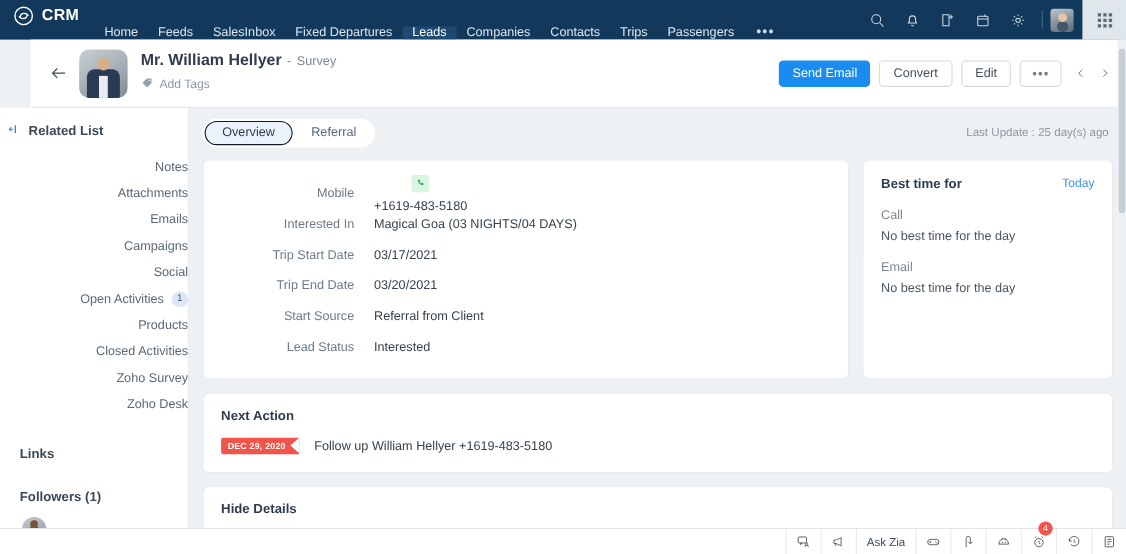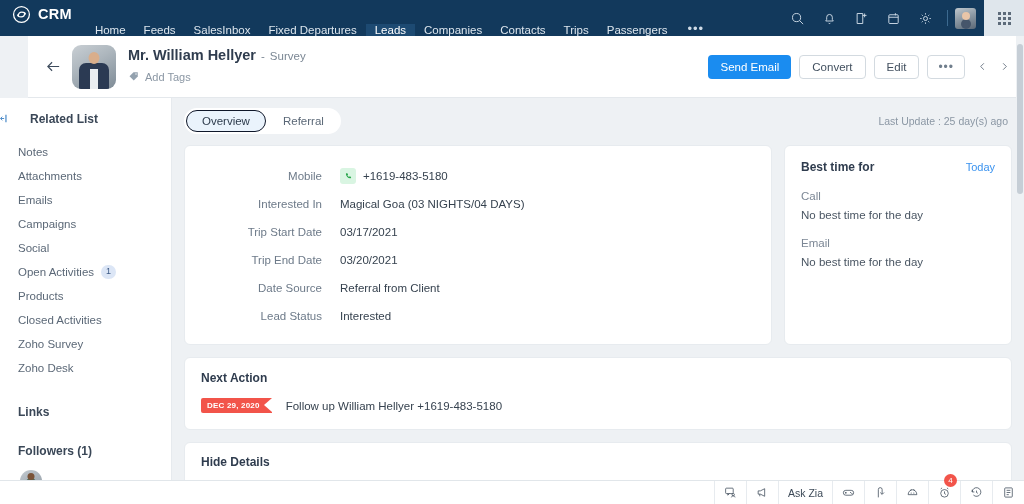--- a/index.html
+++ b/index.html
@@ -113,26 +113,26 @@
 
   
   .page-body { display: flex; height: calc(504px - 36px - 62px); background:#eef1f4; }
 
   
   .sidebar {
     width: 172px; background: #ffffff; flex: none;
     padding: 12px 0 0 0; border-right:1px solid #e6eaee;
     overflow: hidden;
   }
-  .sb-head { display:flex; align-items:center; gap:19px; padding: 0 14px 0 0; margin-bottom: 12px; }
+  .sb-head { display:flex; align-items:center; gap:7px; padding: 0 14px 0 8px; margin-bottom: 12px; }
   .sb-collapse svg { width:11px; height:11px; stroke:#3f82c4; fill:#3f82c4; }
   .sb-title { font-size: 12px; font-weight: bold; color:#3a4757; }
   .sb-item {
     height: 24px; display:flex; align-items:center; gap:7px;
-    padding-left: 18px; font-size: 11.5px; color:#5b6877; cursor:pointer;
+    padding-left: 18px; font-size: 11.5px; color:#5b6877; cursor:pointer;justify-content:flex-end;
   }
   .sb-badge {
     background:#dce6f6; color:#3d5a85; font-size:9px;
     border-radius:9px; padding:1px 5px; line-height:1.3;
   }
   .sb-section {
     font-size: 12px; font-weight:bold; color:#3a4757;
     padding-left: 18px; margin-top: 25px;
   }
   .sb-follower {
@@ -165,21 +165,21 @@
     background:#ffffff; border-radius:6px; border:1px solid #e7ebef;
   }
   .card-left { flex:1; padding: 16px 0 14px 0; }
   .card-right { width: 228px; flex:none; padding: 14px 16px; }
 
   .field { display:flex; align-items:center; height: 28px; }
   .field-label {
     width: 155px; text-align:right; padding-right: 18px;
     font-size: 11.5px; color:#6d7a89;
   }
-  .field-value { font-size: 11.5px; color:#36424f; display:flex; align-items:center; gap:7px; }
+  .field-value { font-size: 11.5px; color:#36424f; display:flex; align-items:center; gap:7px;flex-direction:column; }
   .phone-chip {
     width:16px; height:16px; border-radius:3px; background:#d9f5e2;
     display:flex; align-items:center; justify-content:center;
   }
   .phone-chip svg { width:9px; height:9px; fill:#27a54a; }
 
   .bt-head { display:flex; align-items:center; margin-bottom: 16px; }
   .bt-title { font-size:12px; font-weight:bold; color:#2f3c4e; }
   .bt-today { margin-left:auto; font-size:11px; color:#3b93ef; cursor:pointer; }
   .bt-label { font-size:11.5px; color:#7c8795; margin-bottom:7px; }
@@ -443,21 +443,21 @@
           <div class="field-label">Trip Start Date</div>
           <div class="field-value">03/17/2021</div>
         </div>
 
         <div class="field">
           <div class="field-label">Trip End Date</div>
           <div class="field-value">03/20/2021</div>
         </div>
 
         <div class="field">
-          <div class="field-label">Date Source</div>
+          <div class="field-label">Start Source</div>
           <div class="field-value">Referral from Client</div>
         </div>
 
         <div class="field">
           <div class="field-label">Lead Status</div>
           <div class="field-value">Interested</div>
         </div>
       </div>
 
       <div class="card card-right">

